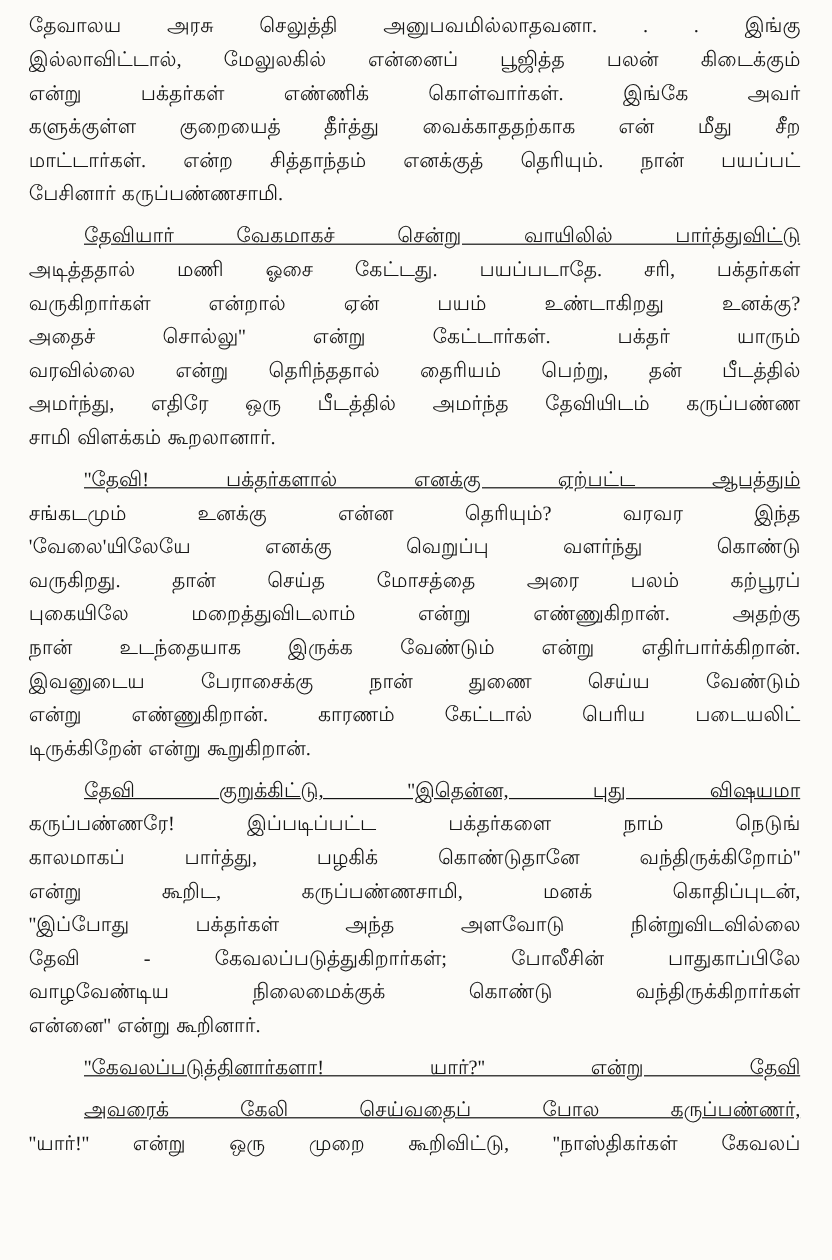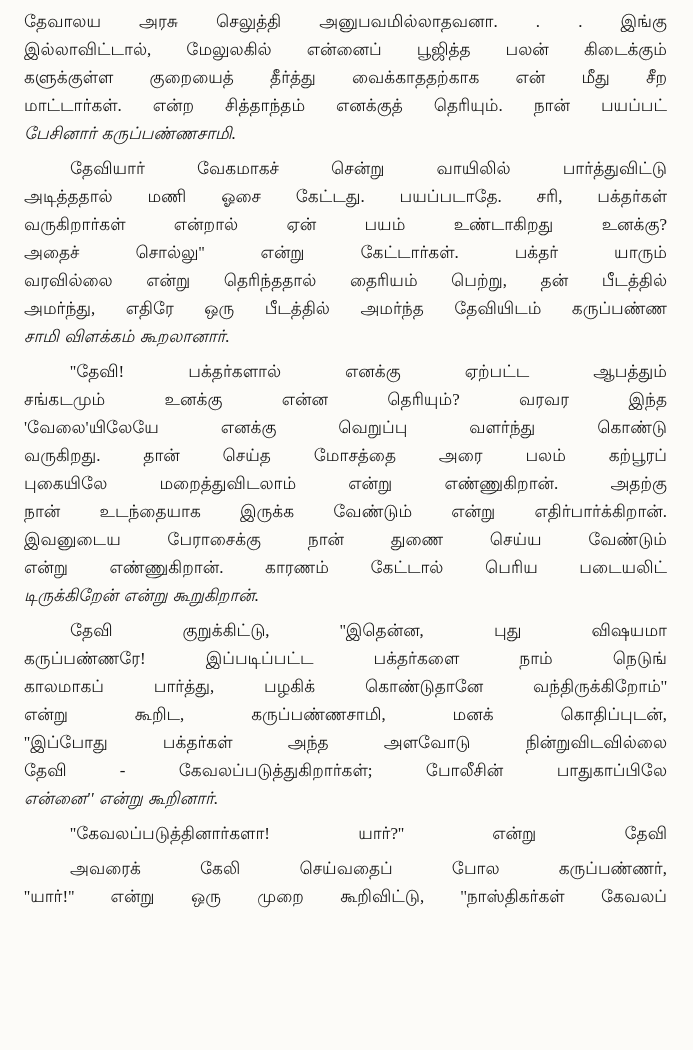--- a/index.html
+++ b/index.html
@@ -30,34 +30,35 @@
     overflow: hidden;
     text-align: justify;
     text-align-last: justify;
     word-spacing: 1px;
     white-space: nowrap;
   }
   .line.short {
     text-align: right;
     text-align-last: left;
     white-space: nowrap;
-    font-style: italic;
   }
   .para.indent .line:first-child {
     text-indent: 46px;
+    text-decoration: underline;
   }
 </style>
 </head>
 <body style="background: rgb(252, 251, 248); color: rgb(21, 21, 21);">
 
 <div class="page">
   <div id="text-block">
       <div class="para">
         <div class="line">தேவாலய அரசு செலுத்தி அனுபவமில்லாதவனா. . . இங்கு</div>
         <div class="line">இல்லாவிட்டால், மேலுலகில் என்னைப் பூஜித்த பலன் கிடைக்கும்</div>
+        <div class="line">என்று பக்தர்கள் எண்ணிக் கொள்வார்கள். இங்கே அவர்</div>
         <div class="line">களுக்குள்ள குறையைத் தீர்த்து வைக்காததற்காக என் மீது சீற</div>
         <div class="line">மாட்டார்கள். என்ற சித்தாந்தம் எனக்குத் தெரியும். நான் பயப்பட்</div>
         <div class="line short">பேசினார் கருப்பண்ணசாமி.</div>
       </div>
       <div class="para indent">
         <div class="line">தேவியார் வேகமாகச் சென்று வாயிலில் பார்த்துவிட்டு</div>
         <div class="line">அடித்ததால் மணி ஓசை கேட்டது. பயப்படாதே. சரி, பக்தர்கள்</div>
         <div class="line">வருகிறார்கள் என்றால் ஏன் பயம் உண்டாகிறது உனக்கு?</div>
         <div class="line">அதைச் சொல்லு'' என்று கேட்டார்கள். பக்தர் யாரும்</div>
         <div class="line">வரவில்லை என்று தெரிந்ததால் தைரியம் பெற்று, தன் பீடத்தில்</div>
@@ -75,20 +76,21 @@
         <div class="line">என்று எண்ணுகிறான். காரணம் கேட்டால் பெரிய படையலிட்</div>
         <div class="line short">டிருக்கிறேன் என்று கூறுகிறான்.</div>
       </div>
       <div class="para indent">
         <div class="line">தேவி குறுக்கிட்டு, ''இதென்ன, புது விஷயமா</div>
         <div class="line">கருப்பண்ணரே! இப்படிப்பட்ட பக்தர்களை நாம் நெடுங்</div>
         <div class="line">காலமாகப் பார்த்து, பழகிக் கொண்டுதானே வந்திருக்கிறோம்''</div>
         <div class="line">என்று கூறிட, கருப்பண்ணசாமி, மனக் கொதிப்புடன்,</div>
         <div class="line">''இப்போது பக்தர்கள் அந்த அளவோடு நின்றுவிடவில்லை</div>
         <div class="line">தேவி - கேவலப்படுத்துகிறார்கள்; போலீசின் பாதுகாப்பிலே</div>
+        <div class="line">வாழவேண்டிய நிலைமைக்குக் கொண்டு வந்திருக்கிறார்கள்</div>
         <div class="line short">என்னை'' என்று கூறினார்.</div>
       </div>
       <div class="para indent">
         <div class="line">''கேவலப்படுத்தினார்களா! யார்?'' என்று தேவி</div>
       </div>
       <div class="para indent">
         <div class="line">அவரைக் கேலி செய்வதைப் போல கருப்பண்ணர்,</div>
         <div class="line">''யார்!'' என்று ஒரு முறை கூறிவிட்டு, ''நாஸ்திகர்கள் கேவலப்</div>
       </div>
     </div>

